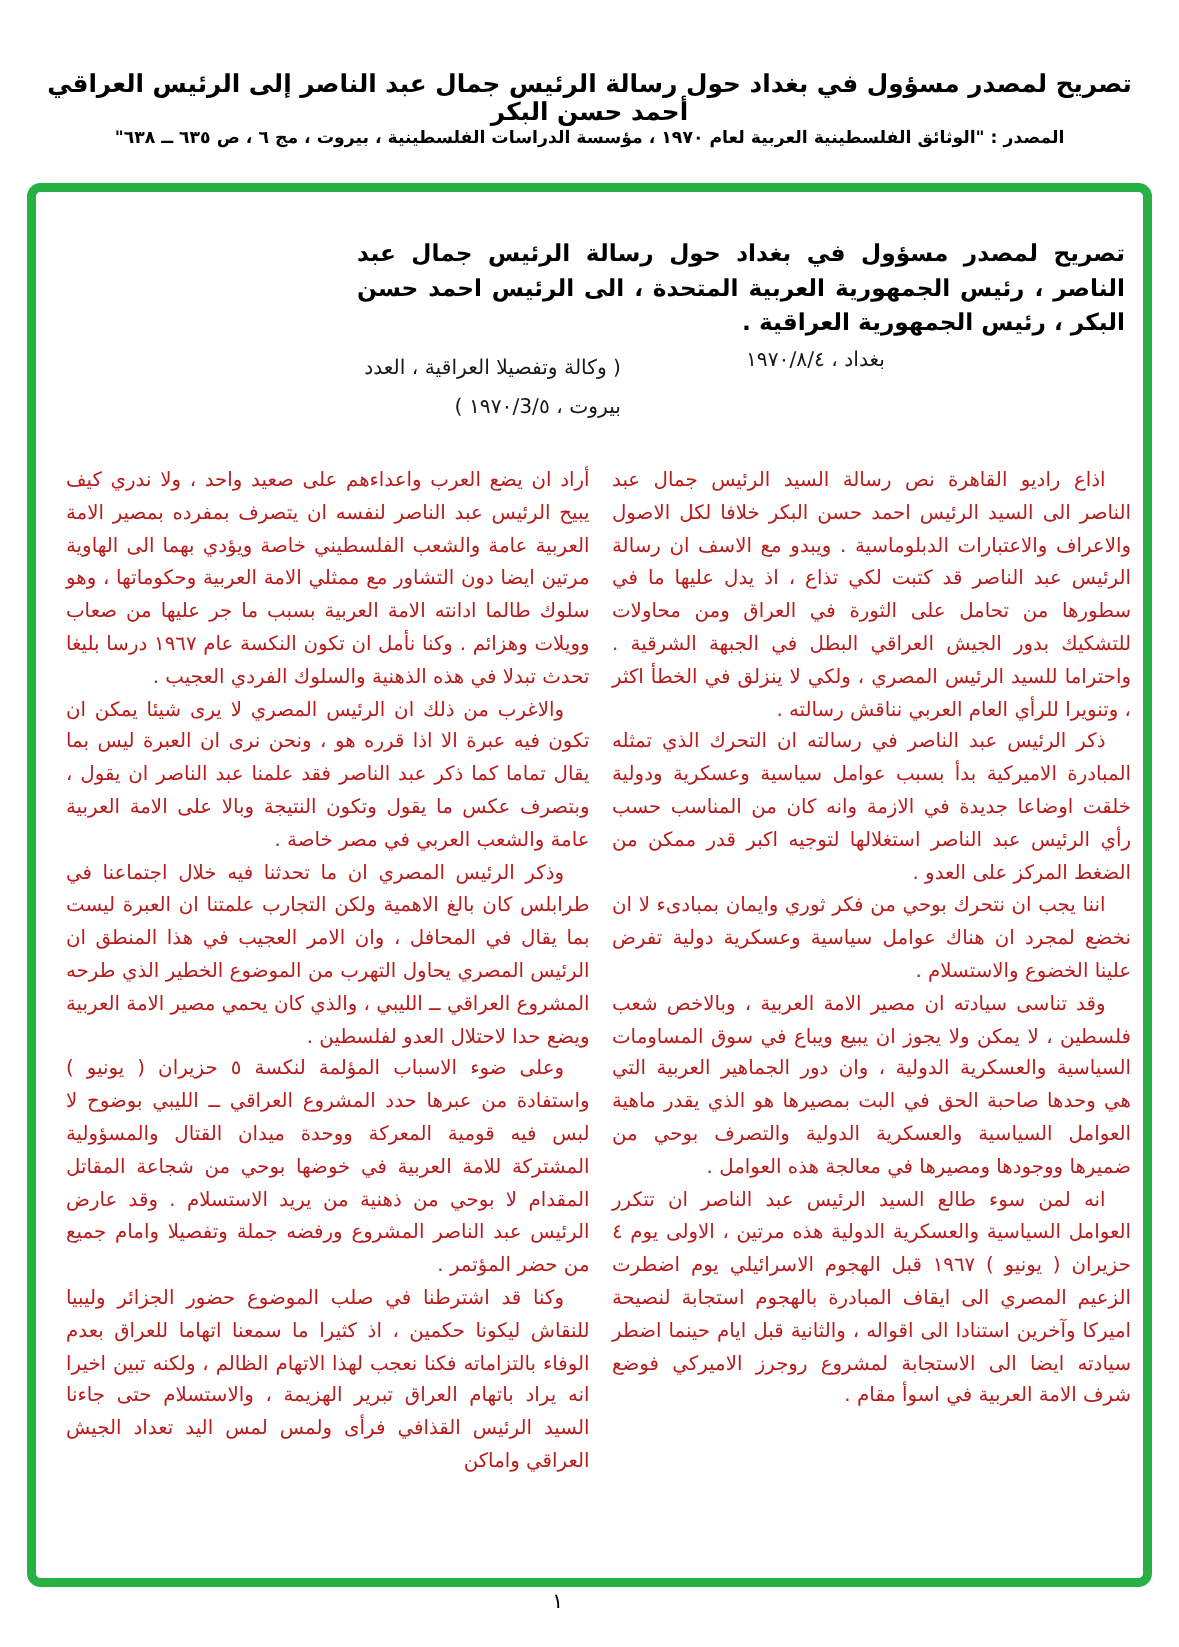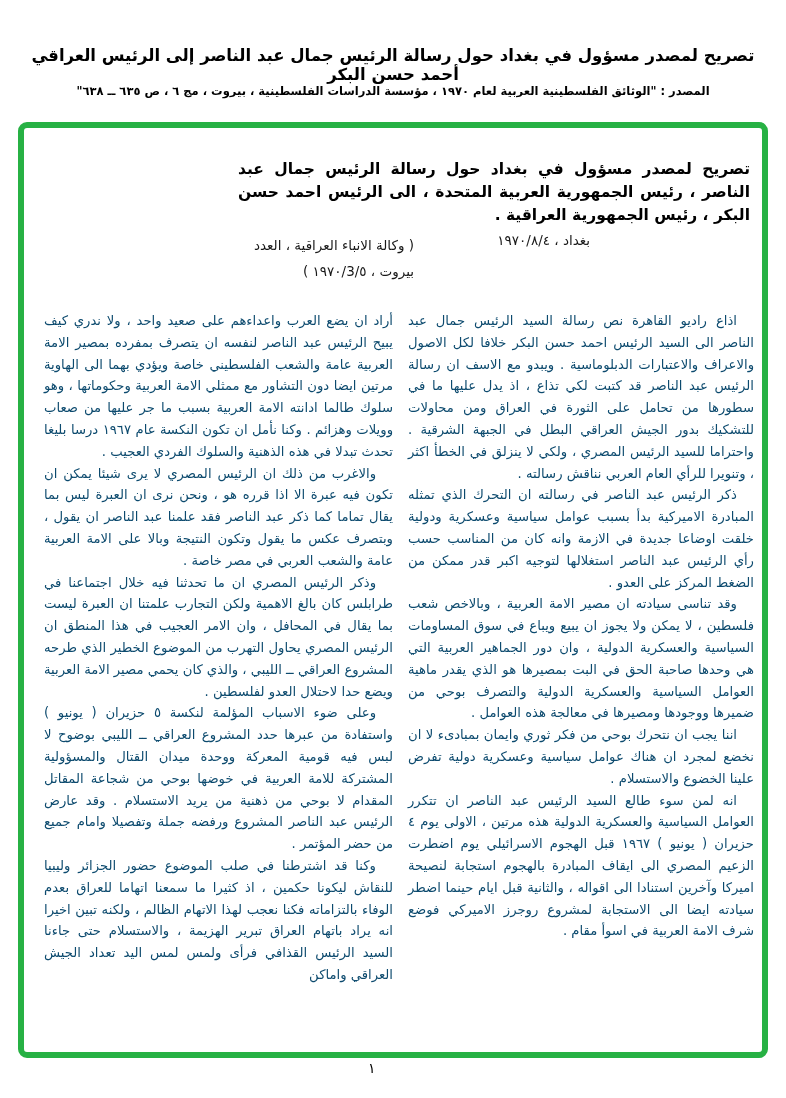--- a/index.html
+++ b/index.html
@@ -56,21 +56,21 @@
   }
   .cols {
     display:flex;
     gap:15px;
     margin:0 8px 0 10px;
   }
   .col {
     font-size:13.2px;
     line-height:21.8px;
     text-align:justify;
-    color:#0c4a6e;
+    color:#b91c1c;
   }
   .col-right { width:346px; }
   .col-left  { width:349px; }
   .col p { text-indent:17px; margin:0; }
   .col p.cont { text-indent:0; }
   .page-number {
     position:absolute; left:368px; top:1060px;
     font-size:14px; color:#000;
   }
 </style>
@@ -81,31 +81,31 @@
 
 <div class="source-line">المصدر : "الوثائق الفلسطينية العربية لعام ١٩٧٠ ، مؤسسة الدراسات الفلسطينية ، بيروت ، مج ٦ ، ص ٦٣٥ ــ ٦٣٨"</div>
 
 <div class="green-box">
 
   <div class="doc-heading">تصريح لمصدر مسؤول في بغداد حول رسالة الرئيس جمال عبد الناصر ، رئيس الجمهورية العربية المتحدة ، الى الرئيس احمد حسن البكر ، رئيس الجمهورية العراقية .</div>
 
   <div class="dateline-row">
     <span class="dateline">بغداد ، ١٩٧٠/٨/٤</span>
     <div class="citation">
-      <div>( وكالة الانباء العراقية ، العدد</div>
+      <div>( وكالة وتفصيلا العراقية ، العدد</div>
       <div>بيروت ، ١٩٧٠/3/٥ )</div>
     </div>
   </div>
 
   <div class="cols">
     <div class="col col-right">
       <p>اذاع راديو القاهرة نص رسالة السيد الرئيس جمال عبد الناصر الى السيد الرئيس احمد حسن البكر خلافا لكل الاصول والاعراف والاعتبارات الدبلوماسية . ويبدو مع الاسف ان رسالة الرئيس عبد الناصر قد كتبت لكي تذاع ، اذ يدل عليها ما في سطورها من تحامل على الثورة في العراق ومن محاولات للتشكيك بدور الجيش العراقي البطل في الجبهة الشرقية . واحتراما للسيد الرئيس المصري ، ولكي لا ينزلق في الخطأ اكثر ، وتنويرا للرأي العام العربي نناقش رسالته .</p>
       <p>ذكر الرئيس عبد الناصر في رسالته ان التحرك الذي تمثله المبادرة الاميركية بدأ بسبب عوامل سياسية وعسكرية ودولية خلقت اوضاعا جديدة في الازمة وانه كان من المناسب حسب رأي الرئيس عبد الناصر استغلالها لتوجيه اكبر قدر ممكن من الضغط المركز على العدو .</p>
+      <p>اننا يجب ان نتحرك بوحي من فكر ثوري وايمان بمبادىء لا ان نخضع لمجرد ان هناك عوامل سياسية وعسكرية دولية تفرض علينا الخضوع والاستسلام .</p>
       <p>وقد تناسى سيادته ان مصير الامة العربية ، وبالاخص شعب فلسطين ، لا يمكن ولا يجوز ان يبيع ويباع في سوق المساومات السياسية والعسكرية الدولية ، وان دور الجماهير العربية التي هي وحدها صاحبة الحق في البت بمصيرها هو الذي يقدر ماهية العوامل السياسية والعسكرية الدولية والتصرف بوحي من ضميرها ووجودها ومصيرها في معالجة هذه العوامل .</p>
-      <p>اننا يجب ان نتحرك بوحي من فكر ثوري وايمان بمبادىء لا ان نخضع لمجرد ان هناك عوامل سياسية وعسكرية دولية تفرض علينا الخضوع والاستسلام .</p>
       <p>انه لمن سوء طالع السيد الرئيس عبد الناصر ان تتكرر العوامل السياسية والعسكرية الدولية هذه مرتين ، الاولى يوم ٤ حزيران ( يونيو ) ١٩٦٧ قبل الهجوم الاسرائيلي يوم اضطرت الزعيم المصري الى ايقاف المبادرة بالهجوم استجابة لنصيحة اميركا وآخرين استنادا الى اقواله ، والثانية قبل ايام حينما اضطر سيادته ايضا الى الاستجابة لمشروع روجرز الاميركي فوضع شرف الامة العربية في اسوأ مقام .</p>
     </div>
     <div class="col col-left">
       <p class="cont">أراد ان يضع العرب واعداءهم على صعيد واحد ، ولا ندري كيف يبيح الرئيس عبد الناصر لنفسه ان يتصرف بمفرده بمصير الامة العربية عامة والشعب الفلسطيني خاصة ويؤدي بهما الى الهاوية مرتين ايضا دون التشاور مع ممثلي الامة العربية وحكوماتها ، وهو سلوك طالما ادانته الامة العربية بسبب ما جر عليها من صعاب وويلات وهزائم . وكنا نأمل ان تكون النكسة عام ١٩٦٧ درسا بليغا تحدث تبدلا في هذه الذهنية والسلوك الفردي العجيب .</p>
       <p>والاغرب من ذلك ان الرئيس المصري لا يرى شيئا يمكن ان تكون فيه عبرة الا اذا قرره هو ، ونحن نرى ان العبرة ليس بما يقال تماما كما ذكر عبد الناصر فقد علمنا عبد الناصر ان يقول ، وبتصرف عكس ما يقول وتكون النتيجة وبالا على الامة العربية عامة والشعب العربي في مصر خاصة .</p>
       <p>وذكر الرئيس المصري ان ما تحدثنا فيه خلال اجتماعنا في طرابلس كان بالغ الاهمية ولكن التجارب علمتنا ان العبرة ليست بما يقال في المحافل ، وان الامر العجيب في هذا المنطق ان الرئيس المصري يحاول التهرب من الموضوع الخطير الذي طرحه المشروع العراقي ــ الليبي ، والذي كان يحمي مصير الامة العربية ويضع حدا لاحتلال العدو لفلسطين .</p>
       <p>وعلى ضوء الاسباب المؤلمة لنكسة ٥ حزيران ( يونيو ) واستفادة من عبرها حدد المشروع العراقي ــ الليبي بوضوح لا لبس فيه قومية المعركة ووحدة ميدان القتال والمسؤولية المشتركة للامة العربية في خوضها بوحي من شجاعة المقاتل المقدام لا بوحي من ذهنية من يريد الاستسلام . وقد عارض الرئيس عبد الناصر المشروع ورفضه جملة وتفصيلا وامام جميع من حضر المؤتمر .</p>
       <p>وكنا قد اشترطنا في صلب الموضوع حضور الجزائر وليبيا للنقاش ليكونا حكمين ، اذ كثيرا ما سمعنا اتهاما للعراق بعدم الوفاء بالتزاماته فكنا نعجب لهذا الاتهام الظالم ، ولكنه تبين اخيرا انه يراد باتهام العراق تبرير الهزيمة ، والاستسلام حتى جاءنا السيد الرئيس القذافي فرأى ولمس لمس اليد تعداد الجيش العراقي واماكن</p>
     </div>
   </div>

